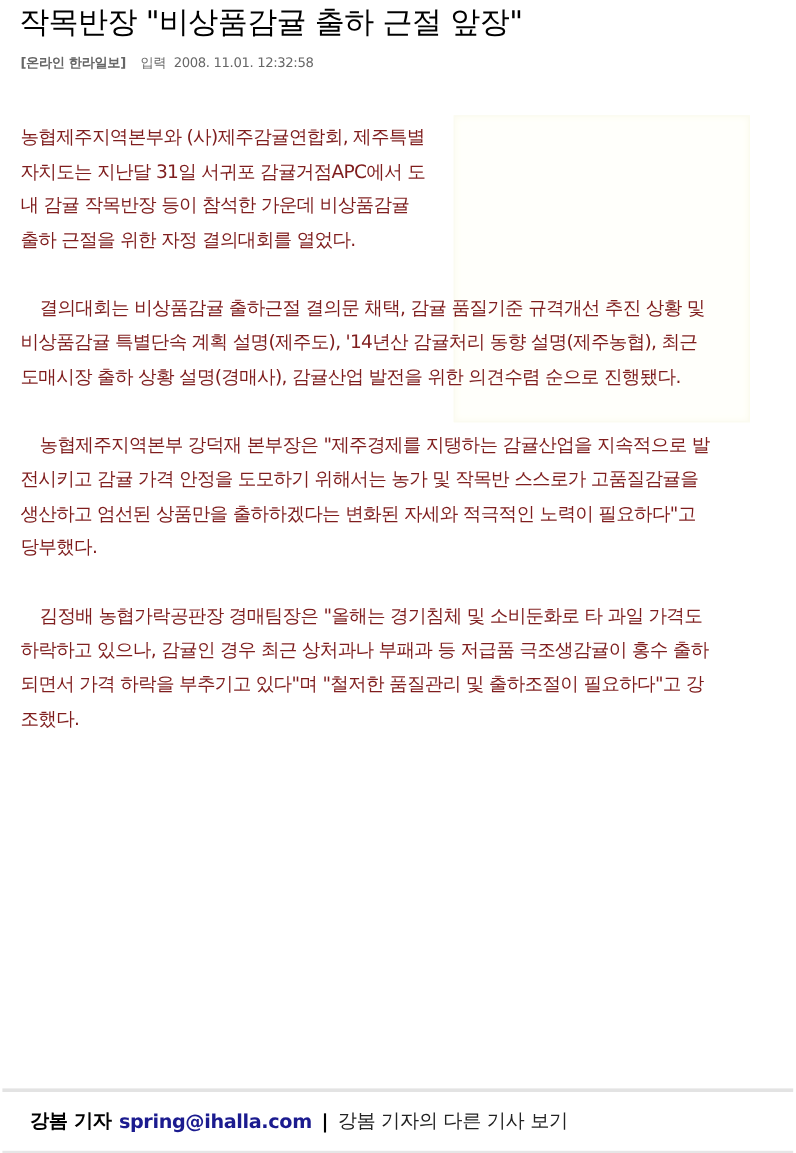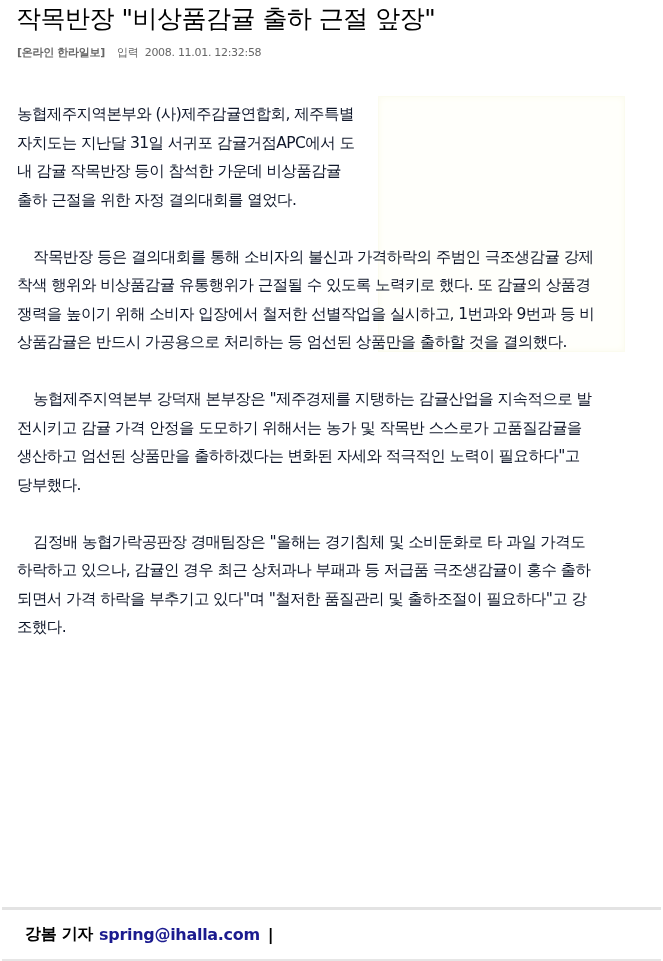--- a/index.html
+++ b/index.html
@@ -56,21 +56,21 @@
       box-shadow: inset 0 0 6px #fbfaec;
     }
     .article-body {
       position: absolute;
       left: 17px;
       top: 100px;
       width: 640px;
       font-size: 15.5px;
       line-height: 28.5px;
       letter-spacing: -0.6px;
-      color: #0f172a;
+      color: #7f1d1d;
     }
     .article-body p {
       margin: 0 0 28.5px 0;
       white-space: pre-line;
     }
     .p-narrow {
       width: 355px;
     }
     .indent {
       text-indent: 16px;
@@ -134,35 +134,35 @@
   <span class="timestamp">2008. 11.01. 12:32:58</span>
 </div>
 
 <div class="photo-box"></div>
 
 <div class="article-body">
   <p class="p-narrow">농협제주지역본부와 (사)제주감귤연합회, 제주특별
 자치도는 지난달 31일 서귀포 감귤거점APC에서 도
 내 감귤 작목반장 등이 참석한 가운데 비상품감귤
 출하 근절을 위한 자정 결의대회를 열었다.</p>
-  <p class="indent">작목반장 등은 결의대회를 통해 소비자의 불신과 가격하락의 주범인 극조생감귤 강제
-착색 행위와 비상품감귤 유통행위가 근절될 수 있도록 노력키로 했다. 또 감귤의 상품경
-쟁력을 높이기 위해 소비자 입장에서 철저한 선별작업을 실시하고, 1번과와 9번과 등 비
-상품감귤은 반드시 가공용으로 처리하는 등 엄선된 상품만을 출하할 것을 결의했다.</p>
+  <p class="indent">결의대회는 비상품감귤 출하근절 결의문 채택, 감귤 품질기준 규격개선 추진 상황 및
+비상품감귤 특별단속 계획 설명(제주도), '14년산 감귤처리 동향 설명(제주농협), 최근
+도매시장 출하 상황 설명(경매사), 감귤산업 발전을 위한 의견수렴 순으로 진행됐다.</p>
   <p class="indent">농협제주지역본부 강덕재 본부장은 "제주경제를 지탱하는 감귤산업을 지속적으로 발
 전시키고 감귤 가격 안정을 도모하기 위해서는 농가 및 작목반 스스로가 고품질감귤을
 생산하고 엄선된 상품만을 출하하겠다는 변화된 자세와 적극적인 노력이 필요하다"고
 당부했다.</p>
   <p class="indent">김정배 농협가락공판장 경매팀장은 "올해는 경기침체 및 소비둔화로 타 과일 가격도
 하락하고 있으나, 감귤인 경우 최근 상처과나 부패과 등 저급품 극조생감귤이 홍수 출하
 되면서 가격 하락을 부추기고 있다"며 "철저한 품질관리 및 출하조절이 필요하다"고 강
 조했다.</p>
 </div>
 
 <div class="footer-rule-top"></div>
 
 <div class="reporter-bar">
   <span class="reporter-name">강봄 기자</span>
   <a class="reporter-email">spring@ihalla.com</a>
   <span class="separator">|</span>
+  <a class="more-link">강봄 기자의 다른 기사 보기</a>
 </div>
 
 <div class="footer-rule-bottom"></div>
 
 </body></html>

